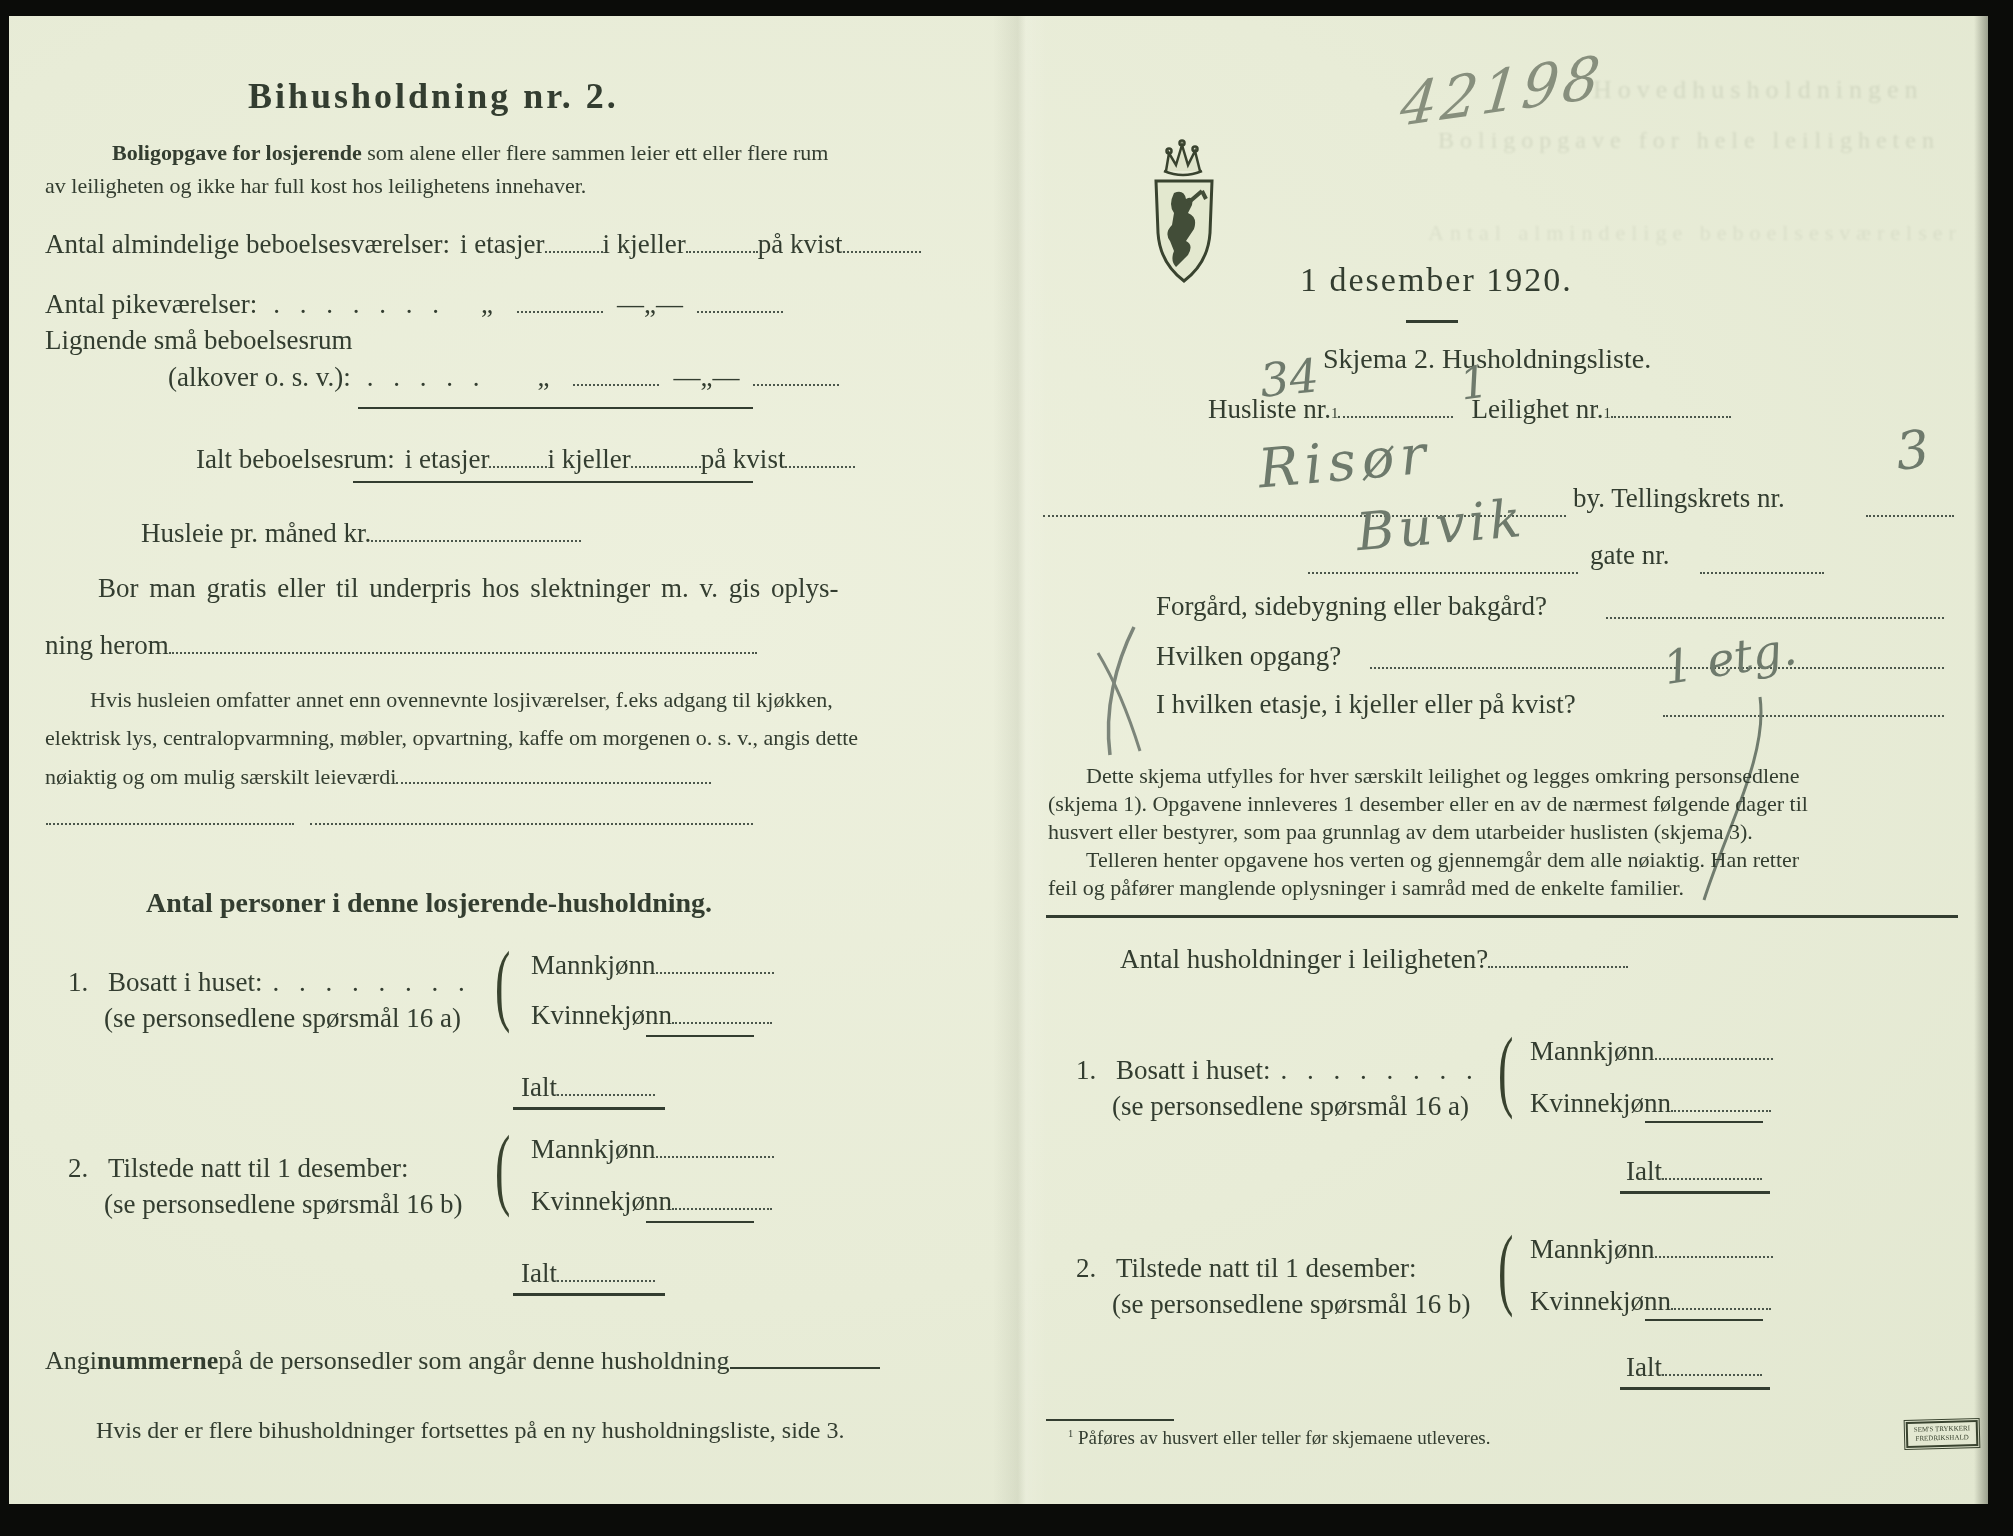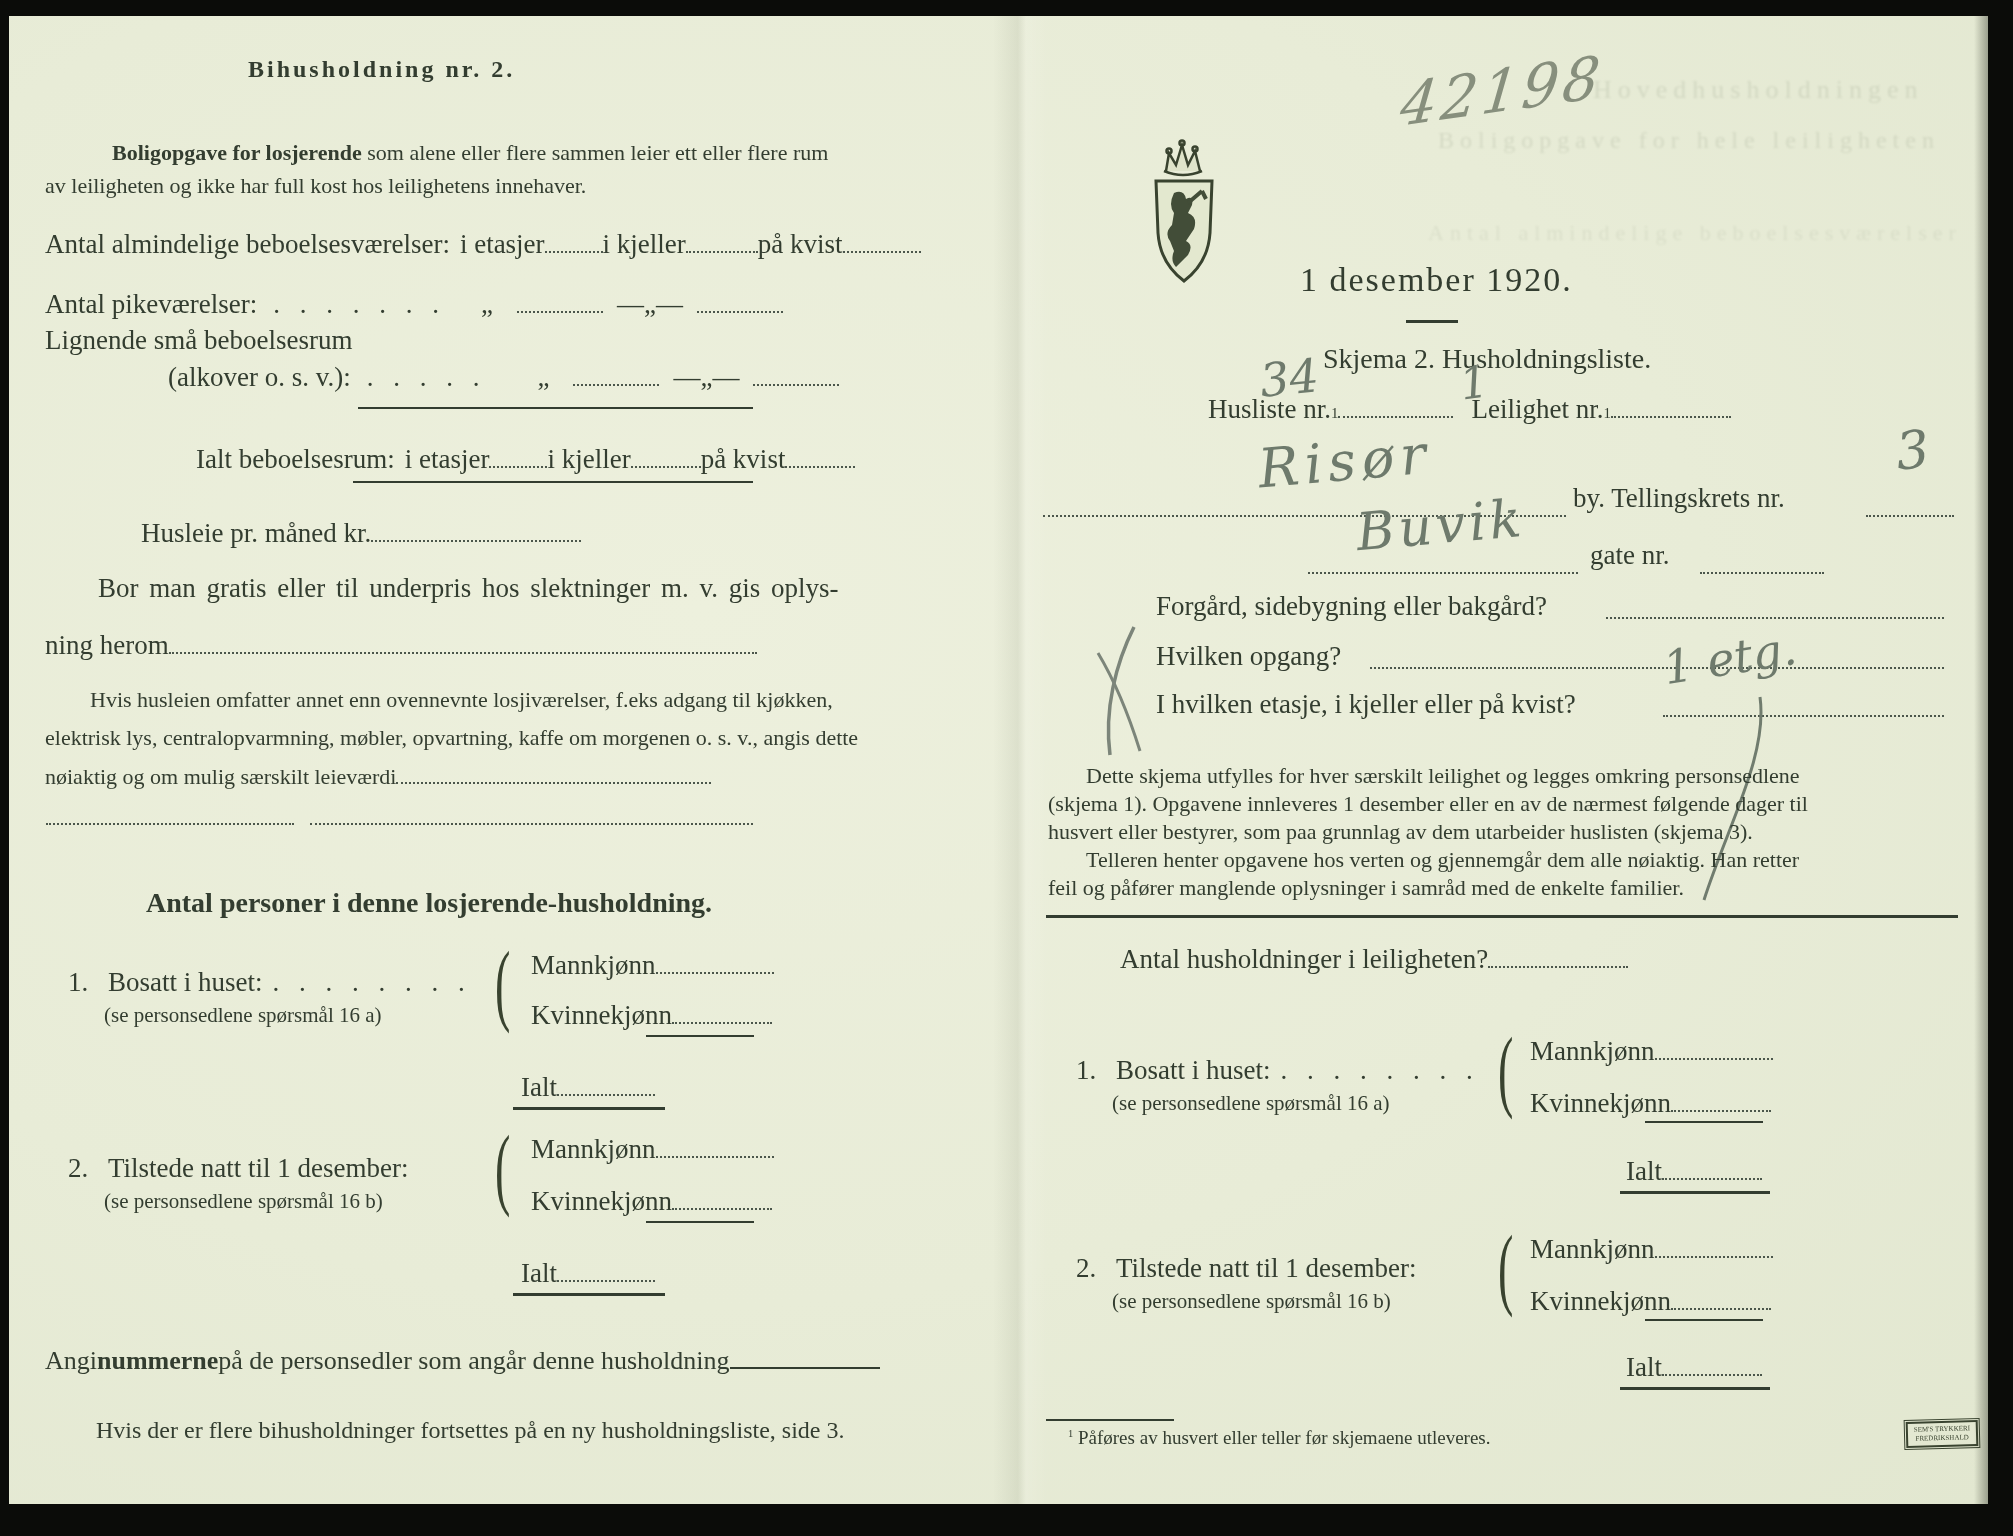--- a/index.html
+++ b/index.html
@@ -6,21 +6,21 @@
   .canvas{position:relative;width:2013px;height:1536px;overflow:hidden;background:#0b0c09;
           font-family:"Liberation Serif",serif;color:#333d30;}
   .paper{position:absolute;left:8px;top:15px;width:1980px;height:1489px;
          background:radial-gradient(ellipse at 35% 40%, #edf0dd 0%, #e8ecd7 55%, #e2e7d0 100%);}
   .fold{position:absolute;left:985px;top:0;width:55px;height:100%;
         background:linear-gradient(90deg, rgba(70,80,55,0) 0%, rgba(70,80,55,0.09) 45%, rgba(255,255,255,0.12) 60%, rgba(70,80,55,0) 100%);}
   .edgeR{position:absolute;right:0;top:0;width:14px;height:100%;
         background:linear-gradient(90deg, rgba(20,24,14,0) 0%, rgba(20,24,14,0.35) 100%);}
   .t{position:absolute;white-space:nowrap;line-height:1.15;}
   .main{font-size:27px;}
-  .small{font-size:21px;}
+  .small{font-size:27px;}
   .note{font-size:22px;}
   .bold{font-weight:bold;}
   .dots{word-spacing:9px;letter-spacing:2px;}
   .blank{display:inline-block;border-bottom:2px dotted #4b564b;height:0.85em;}
   .drule{position:absolute;border-bottom:2px dotted #4b564b;}
   .srule{position:absolute;background:#333d30;}
   .flex{display:flex;align-items:baseline;}
   .hw{position:absolute;font-family:"DejaVu Serif",serif;font-style:italic;color:#6e7a6c;white-space:nowrap;}
   .pencil{color:#878f7d;}
   .brace{position:absolute;font-size:92px;font-weight:400;color:#39432f;transform:scaleX(.5);transform-origin:left center;line-height:1;}
@@ -31,21 +31,21 @@
             font-size:7px;line-height:1.3;text-align:center;padding:2px 3px;color:#39432f;transform:rotate(-1.5deg);}
 </style>
 </head>
 <body>
 
 <div class="canvas">
   <div class="paper">
     <div class="fold"></div>
     <div class="edgeR"></div>
 
-    <div class="t main bold" style="left:240px;top:41px;font-size:24px;letter-spacing:3px;"><span>Bihusholdning nr. 2.</span></div>
+    <div class="t main bold" style="left:240px;top:61px;font-size:36px;letter-spacing:3px;"><span>Bihusholdning nr. 2.</span></div>
 
     <div class="t note" style="left:104px;top:125px;">
       <span class="bold">Boligopgave for losjerende</span><span> som alene eller flere sammen leier ett eller flere rum</span>
     </div>
     <div class="t note" style="left:37px;top:158px;"><span>av leiligheten og ikke har full kost hos leilighetens innehaver.</span></div>
 
     <div class="t main flex" style="left:37px;top:213px;">
       <span>Antal almindelige beboelsesværelser:</span>
         <span style="width:10px;"></span>
       <span>i etasjer</span>

